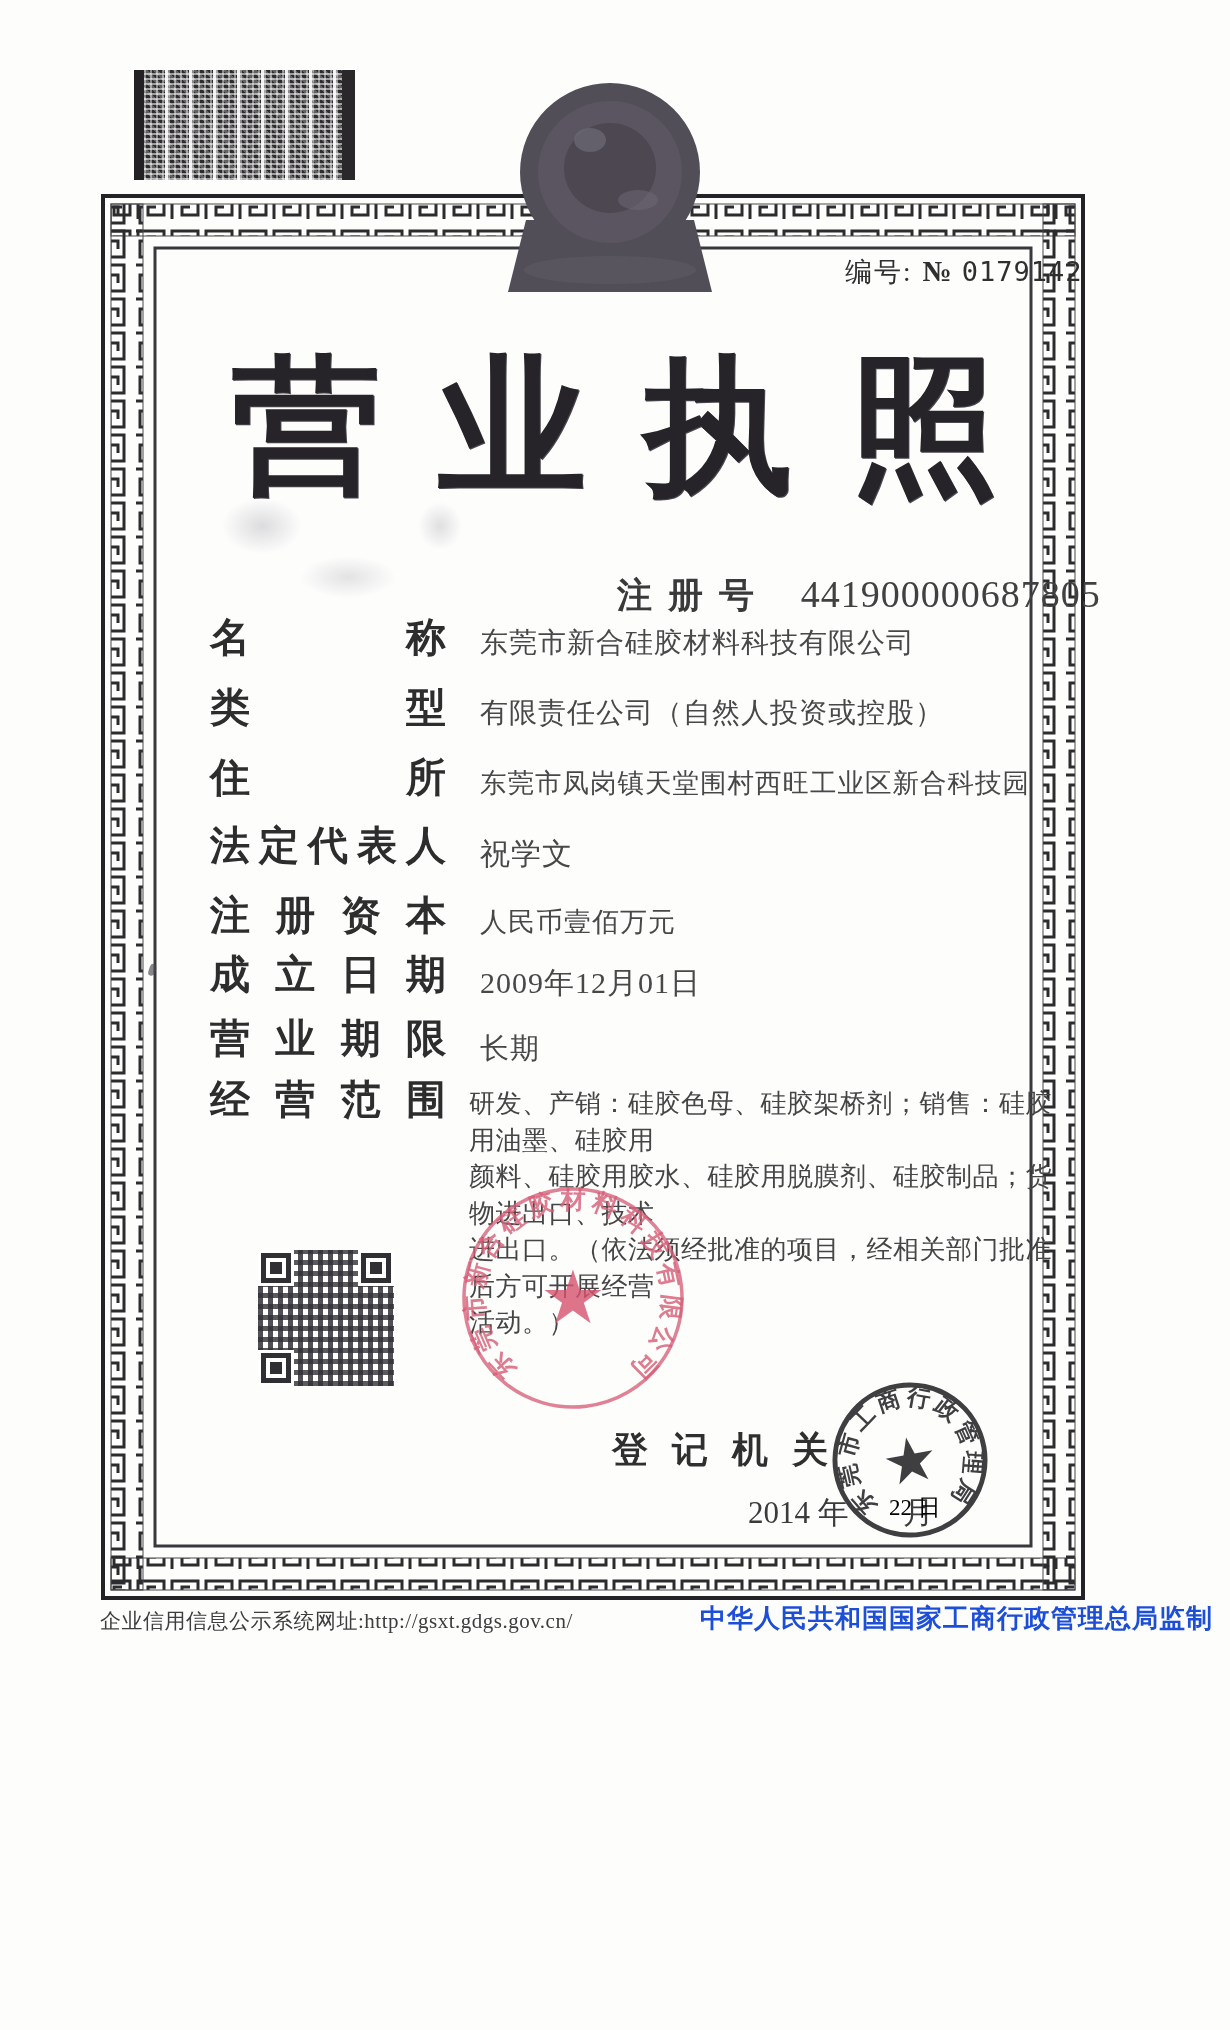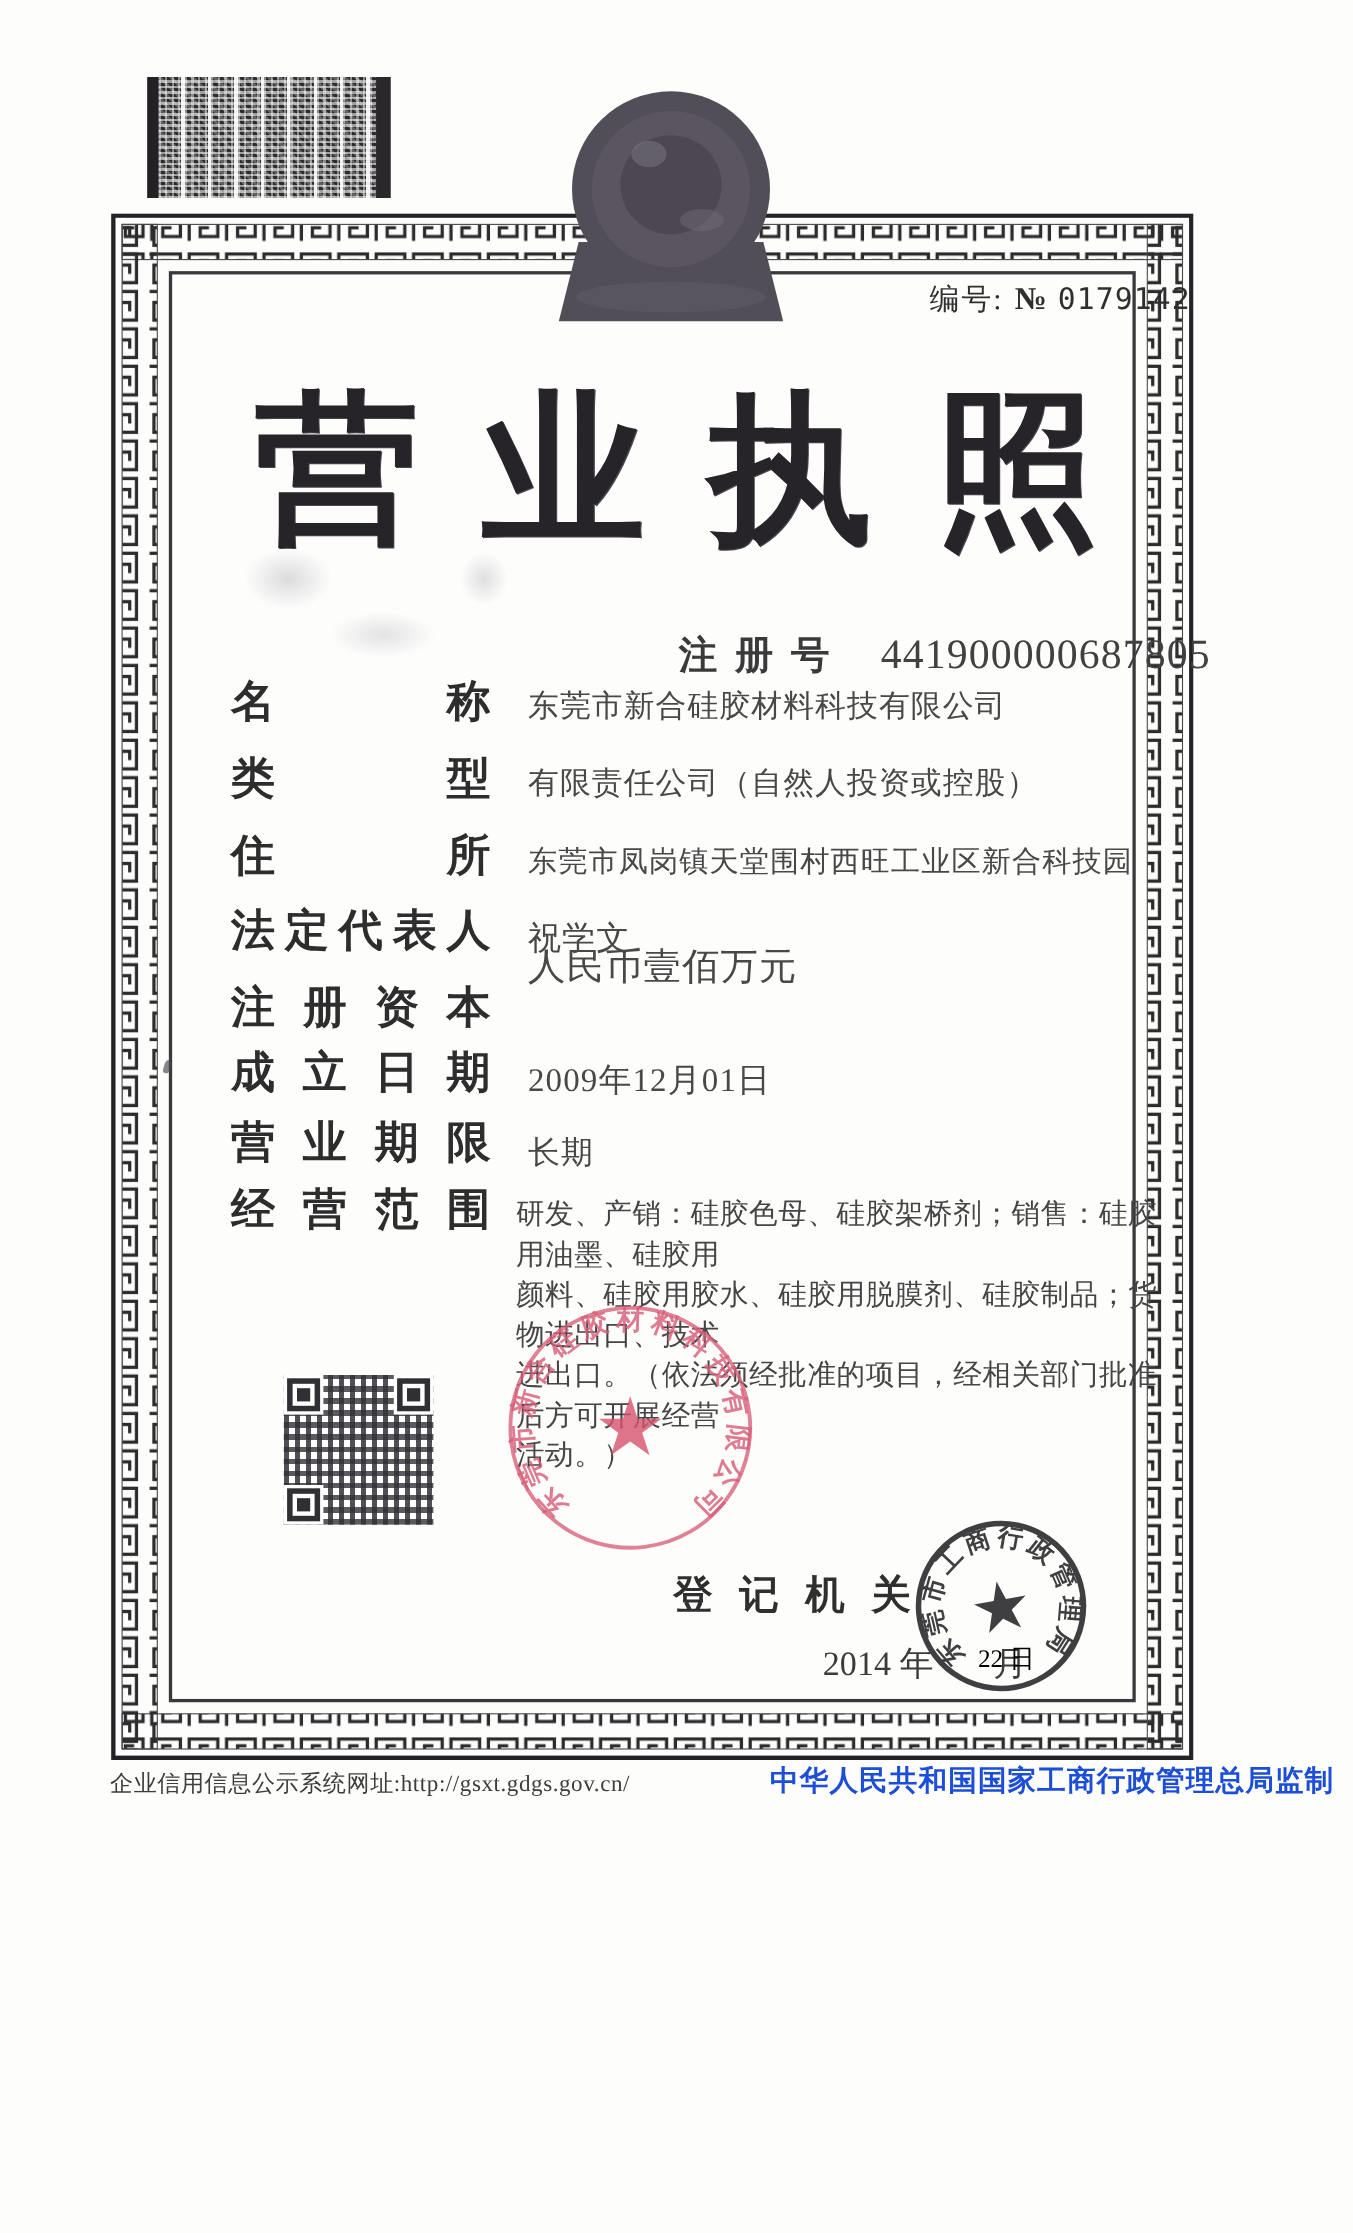--- a/index.html
+++ b/index.html
@@ -132,21 +132,21 @@
   <div class="abs flabel" style="top:688px">类型</div>
   <div class="abs fvalue" style="top:696px;font-size:28px">有限责任公司（自然人投资或控股）</div>
 
   <div class="abs flabel" style="top:758px">住所</div>
   <div class="abs fvalue" style="top:768px;font-size:26.5px">东莞市凤岗镇天堂围村西旺工业区新合科技园</div>
 
   <div class="abs flabel" style="top:826px">法定代表人</div>
   <div class="abs fvalue" style="top:836px;font-size:30px">祝学文</div>
 
   <div class="abs flabel" style="top:896px">注册资本</div>
-  <div class="abs fvalue" style="top:860px;font-size:34px">人民币壹佰万元</div>
+  <div class="abs fvalue" style="top:906px;font-size:27px">人民币壹佰万元</div>
 
   <div class="abs flabel" style="top:955px">成立日期</div>
   <div class="abs fvalue" style="top:965px;font-size:30px">2009年12月01日</div>
 
   <div class="abs flabel" style="top:1019px">营业期限</div>
   <div class="abs fvalue" style="top:1031px;font-size:29px">长期</div>
 
   <div class="abs flabel" style="top:1080px">经营范围</div>
   <div class="abs" id="scope-value">
     <div>研发、产销：硅胶色母、硅胶架桥剂；销售：硅胶用油墨、硅胶用</div>

